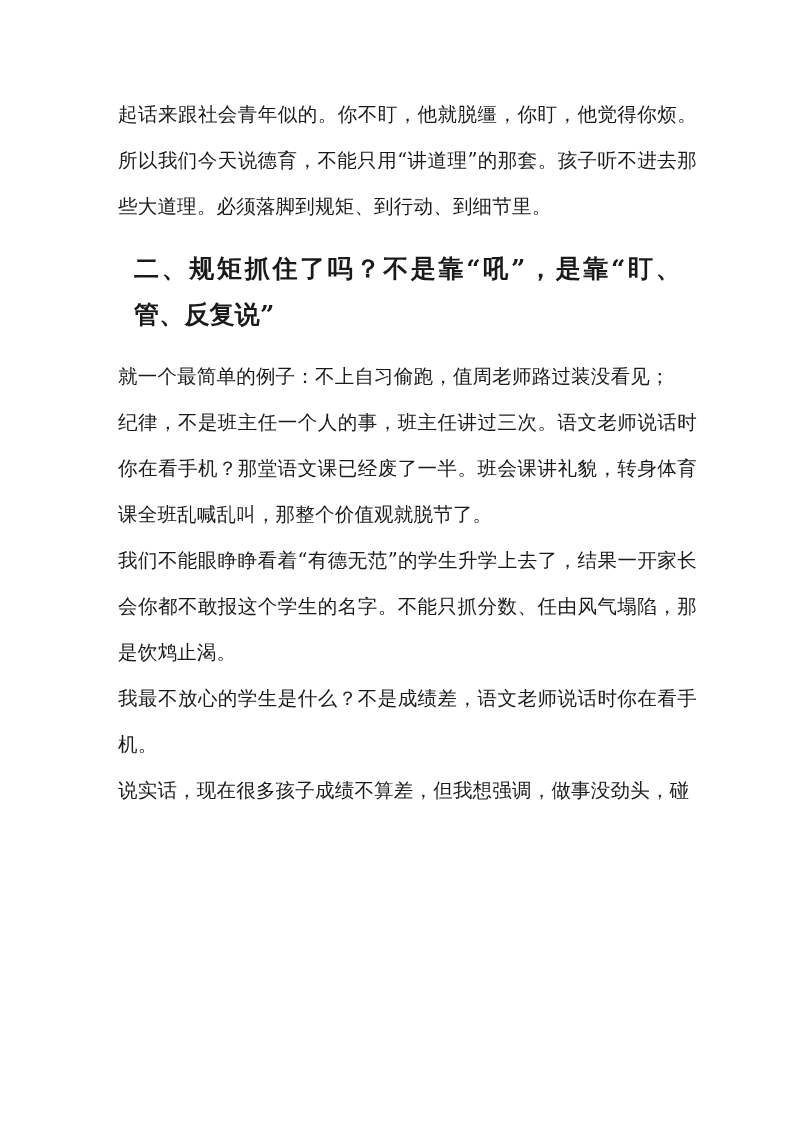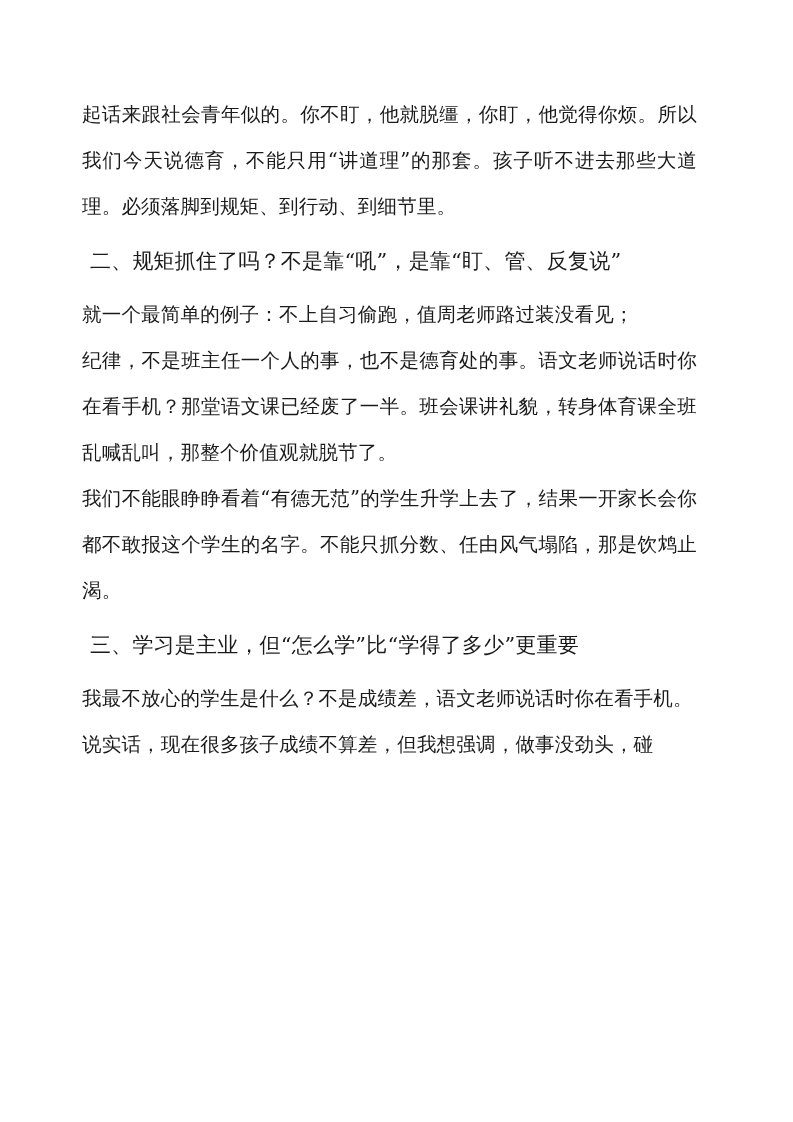--- a/index.html
+++ b/index.html
@@ -12,50 +12,49 @@
     height: 1122px;
     font-family: "DejaVu Serif", "Liberation Serif", serif;
     color: #1a1a1a;
     overflow: hidden;
   }
   .page {
     position: relative;
     width: 793px;
     height: 1122px;
     box-sizing: border-box;
-    padding: 92px 96px 60px 82px;
+    padding: 92px 96px 60px 118px;
     background: #ffffff;
   }
   .doc-body {
     font-size: 19.5px;
     line-height: 46px;
     letter-spacing: 0.2px;
     text-align: justify;
     text-justify: inter-ideograph;
   }
   .para {
     margin: 0;
     padding: 0;
     text-indent: 0;
   }
   .heading {
-    margin: 8px;
+    margin: 16px;
     padding: 0;
-    font-weight: normal;
-    font-size: 21px;
+    font-weight: bold;
+    font-size: 25px;
     line-height: 46px;
   }
 </style>
 </head>
 <body>
 
 <div class="page">
   <div class="doc-body">
     <p class="para">起话来跟社会青年似的。你不盯，他就脱缰，你盯，他觉得你烦。所以我们今天说德育，不能只用“讲道理”的那套。孩子听不进去那些大道理。必须落脚到规矩、到行动、到细节里。</p>
     <p class="heading">二、规矩抓住了吗？不是靠“吼”，是靠“盯、管、反复说”</p>
     <p class="para">就一个最简单的例子：不上自习偷跑，值周老师路过装没看见；</p>
-    <p class="para">纪律，不是班主任一个人的事，也不是德育处的事。语文老师说话时你在看手机？那堂语文课已经废了一半。班会课讲礼貌，转身体育课全班乱喊乱叫，那整个价值观就脱节了。</p>
+    <p class="para">纪律，不是班主任一个人的事，班主任讲过三次。语文老师说话时你在看手机？那堂语文课已经废了一半。班会课讲礼貌，转身体育课全班乱喊乱叫，那整个价值观就脱节了。</p>
     <p class="para">我们不能眼睁睁看着“有德无范”的学生升学上去了，结果一开家长会你都不敢报这个学生的名字。不能只抓分数、任由风气塌陷，那是饮鸩止渴。</p>
-    <p class="heading">三、学习是主业，但“怎么学”比“学得了多少”更重要</p>
     <p class="para">我最不放心的学生是什么？不是成绩差，语文老师说话时你在看手机。</p>
     <p class="para">说实话，现在很多孩子成绩不算差，但我想强调，做事没劲头，碰</p>
   </div>
 </div>
 
 </body></html>

